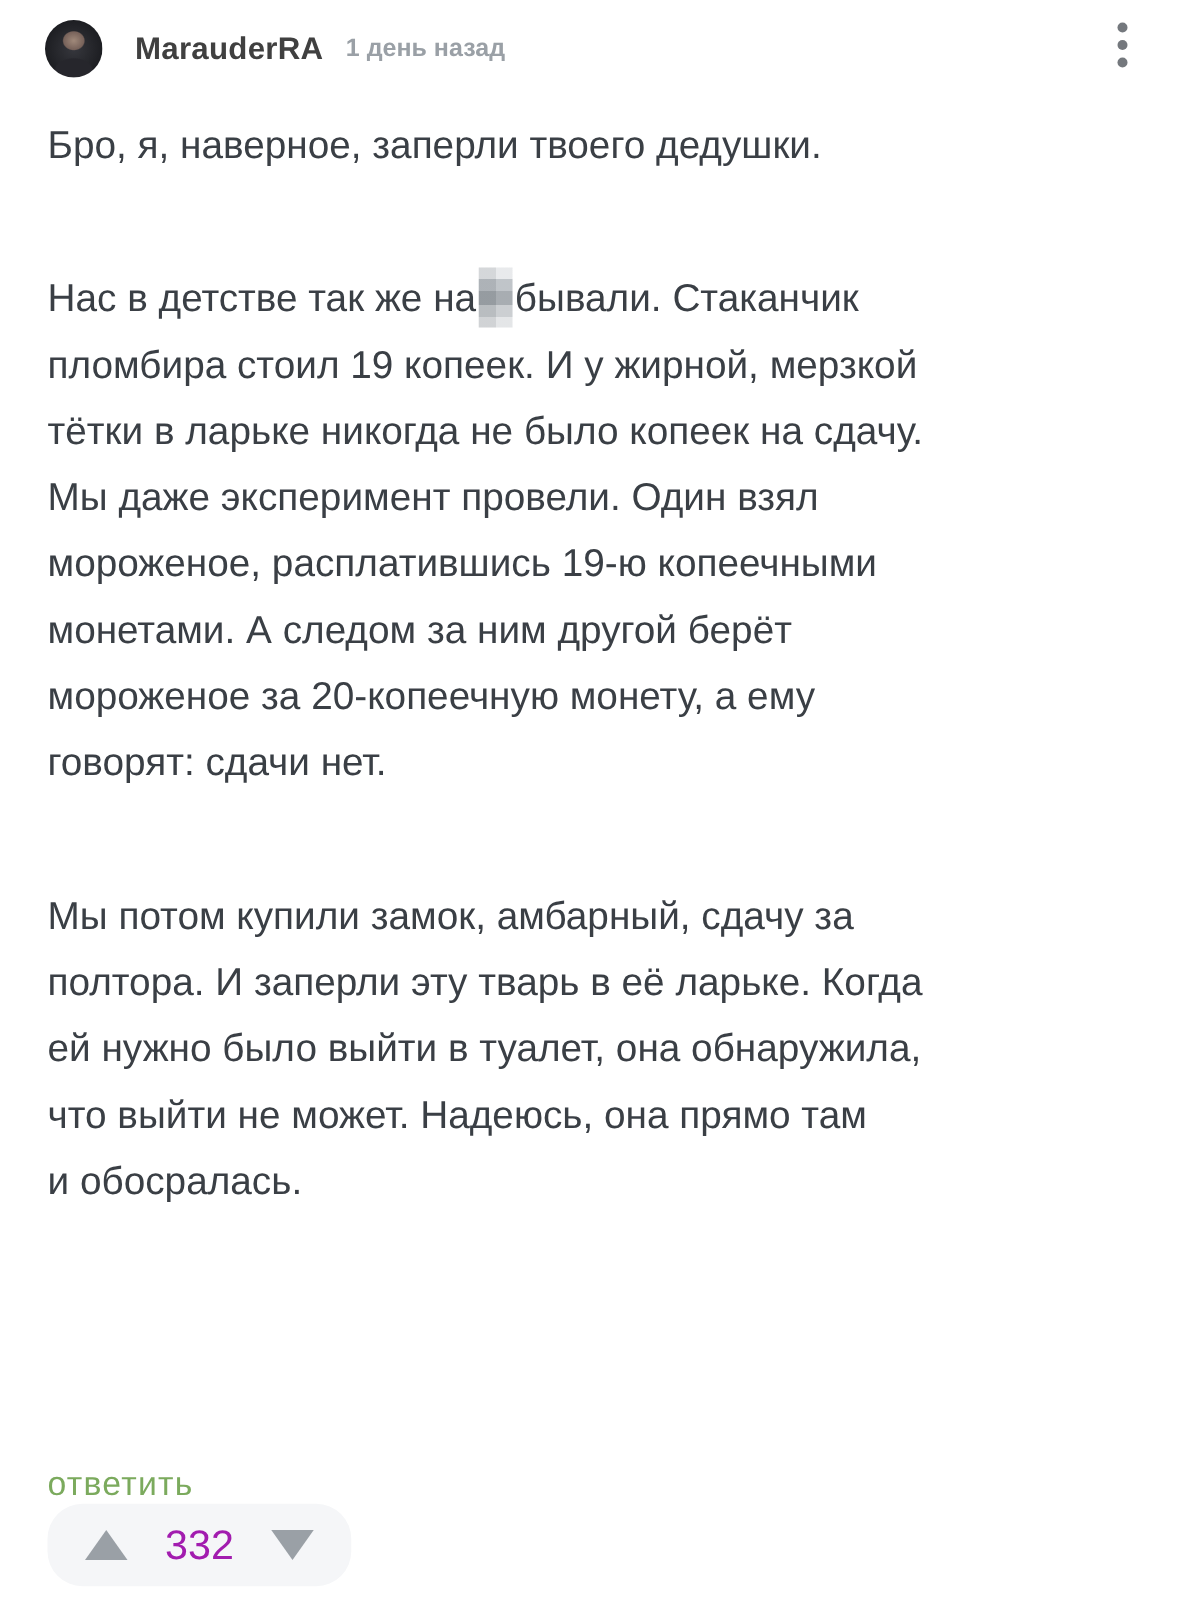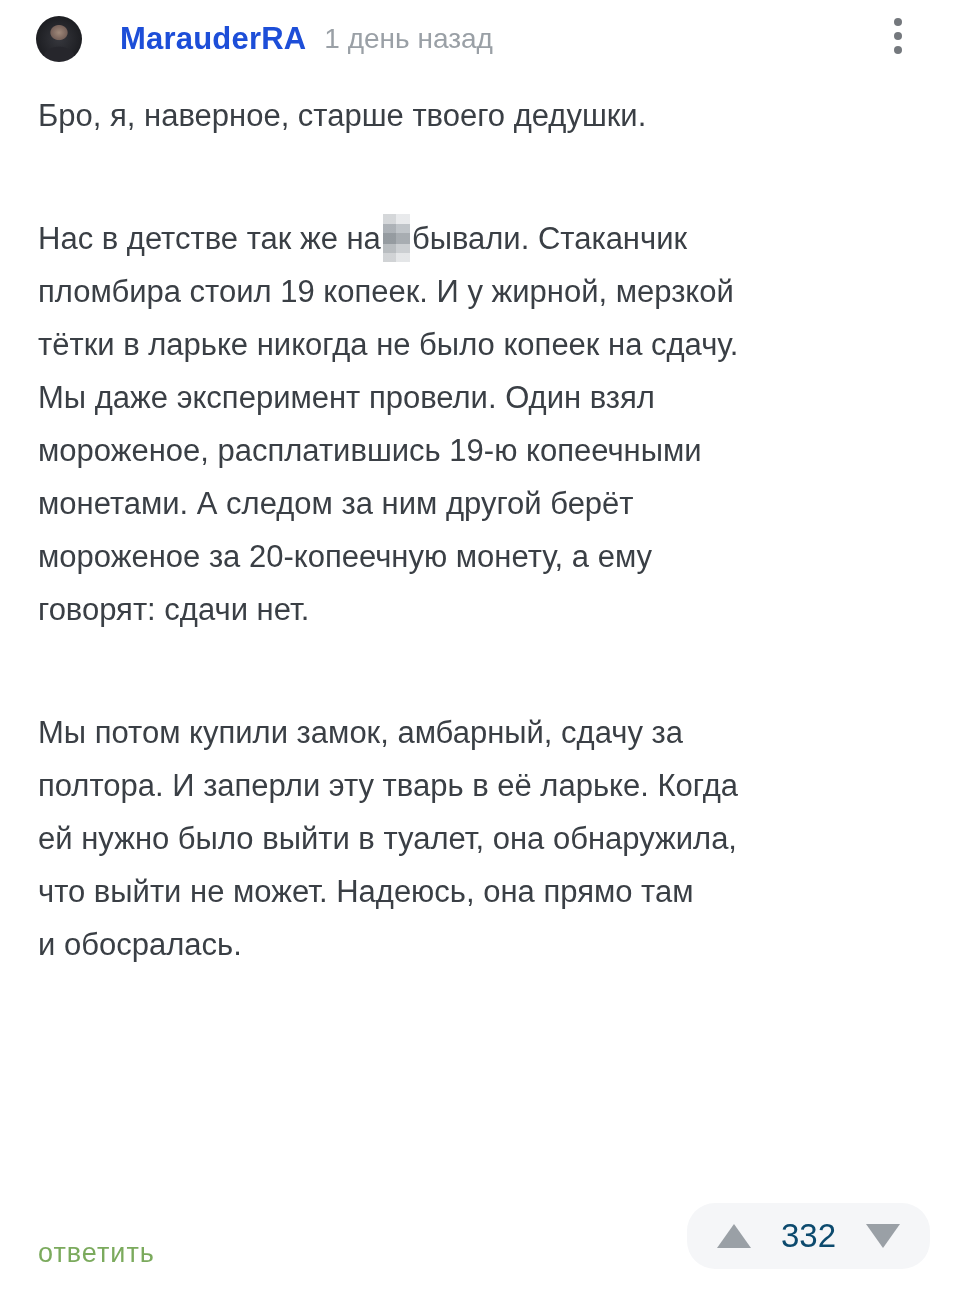--- a/index.html
+++ b/index.html
@@ -30,30 +30,30 @@
     width: 46px;
     height: 46px;
     border-radius: 50%;
     flex: 0 0 auto;
     background:
       radial-gradient(ellipse 32% 28% at 50% 36%, #a0897a 0%, #77625a 55%, rgba(0,0,0,0) 62%),
       radial-gradient(ellipse 52% 34% at 50% 88%, #26262c 0%, #26262c 60%, rgba(0,0,0,0) 66%),
       radial-gradient(circle at 50% 50%, #36373d 0%, #1a1b1f 78%);
   }
   .username {
-    margin-left: 38px;
-    font-size: 31px;
+    margin-left: 26px;
+    font-size: 25px;
     font-weight: 700;
-    color: #1d4ed8;
+    color: #404040;
     letter-spacing: 0.2px;
   }
   .timestamp {
     margin-left: 18px;
-    font-size: 28px;
-    font-weight: 400;
+    font-size: 20px;
+    font-weight: 700;
     color: #9aa0a6;
   }
   .menu-btn {
     position: absolute;
     top: 12px;
     right: 48px;
     width: 28px;
     height: 48px;
     border: none;
     background: transparent;
@@ -90,25 +90,26 @@
     vertical-align: middle;
     transform: translateY(-3px);
     background-image:
       linear-gradient(90deg, rgba(90,95,100,0.12) 0 50%, rgba(255,255,255,0.10) 50%),
       linear-gradient(180deg, #e6e8ea 0 20%, #b9bec3 20% 40%, #9ea4a9 40% 62%, #c6cacd 62% 82%, #e1e3e5 82% 100%);
   }
   
   .footer {
     position: absolute;
     left: 38px;
-    right: 30px;
+    right: 43px;
     bottom: 20px;
     display: flex;
-    align-items: flex-end;
+    align-items: flex-start;
     justify-content: space-between;
+    flex-direction: column;
   }
   .reply-btn {
     border: none;
     background: transparent;
     padding: 0;
     font-family: inherit;
     font-size: 27px;
     letter-spacing: 1px;
     color: #7baa5d;
     cursor: pointer;
@@ -136,41 +137,41 @@
     border-bottom: 24px solid #9aa0a6;
   }
   .tri-down {
     width: 0; height: 0;
     border-left: 17px solid transparent;
     border-right: 17px solid transparent;
     border-top: 24px solid #9aa0a6;
   }
   .count {
     font-size: 33px;
-    color: #0c4a6e;
+    color: #a21caf;
   }
 </style>
 </head>
 <body>
 
 <div class="comment">
 
   <div class="header">
     <div class="avatar"></div>
     <span class="username">MarauderRA</span>
     <span class="timestamp">1 день назад</span>
     <button class="menu-btn">
       <span class="dot"></span>
       <span class="dot"></span>
       <span class="dot"></span>
     </button>
   </div>
 
   <div class="body" id="comment-body">
-      <p>Бро, я, наверное, старше твоего дедушки.</p>
+      <p>Бро, я, наверное, заперли твоего дедушки.</p>
       <p>Нас в детстве так же на<span class="censor"></span>бывали. Стаканчик
 пломбира стоил 19 копеек. И у жирной, мерзкой
 тётки в ларьке никогда не было копеек на сдачу.
 Мы даже эксперимент провели. Один взял
 мороженое, расплатившись 19-ю копеечными
 монетами. А следом за ним другой берёт
 мороженое за 20-копеечную монету, а ему
 говорят: сдачи нет.</p>
       <p>Мы потом купили замок, амбарный, сдачу за
 полтора. И заперли эту тварь в её ларьке. Когда

